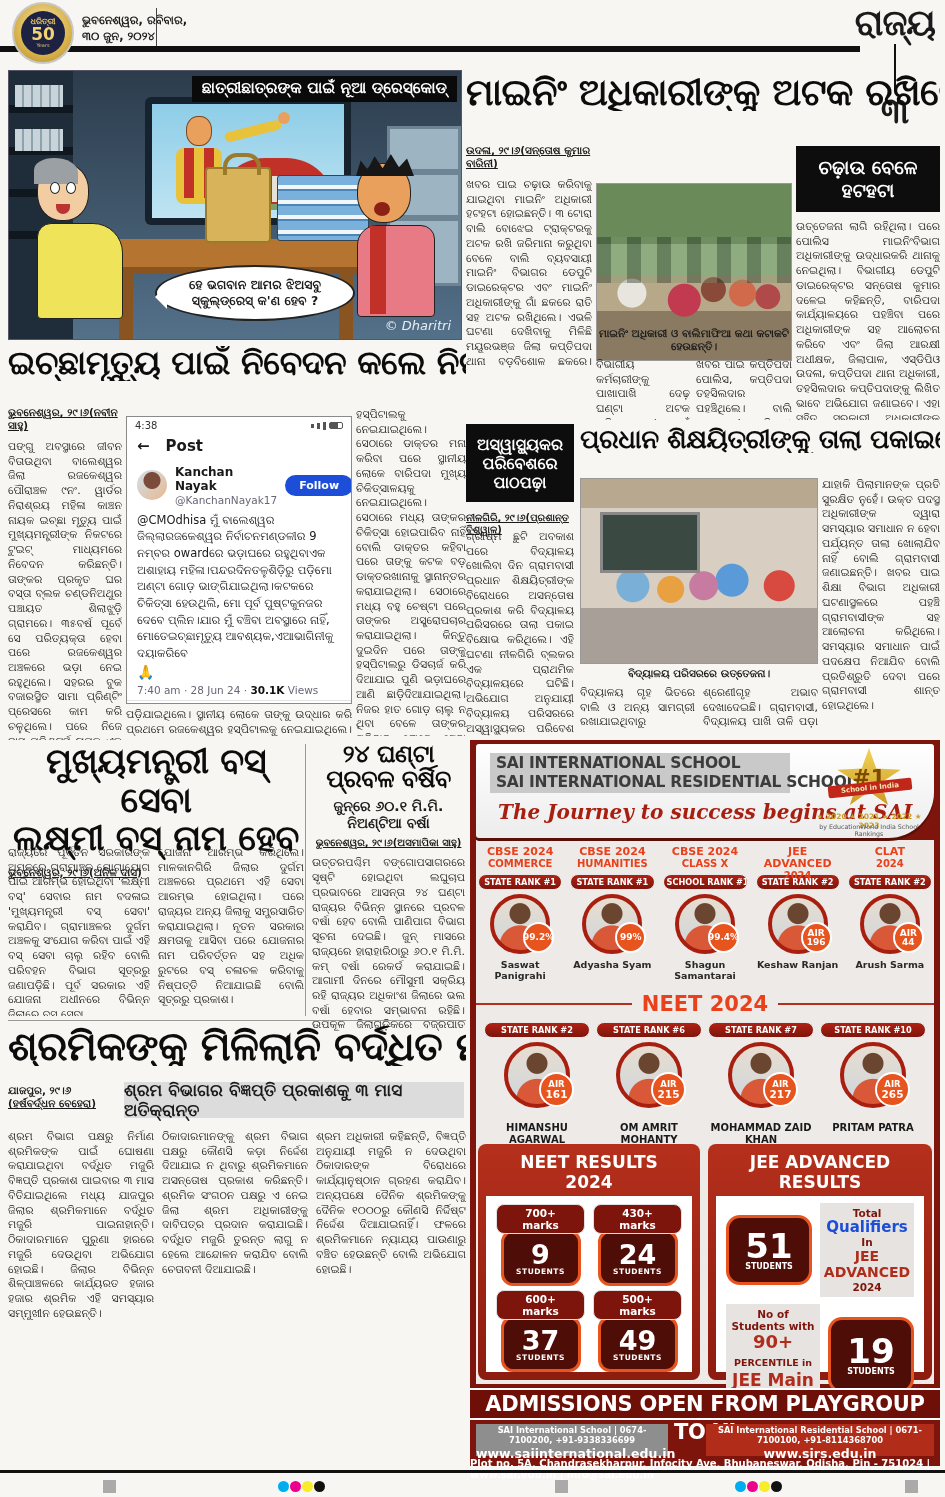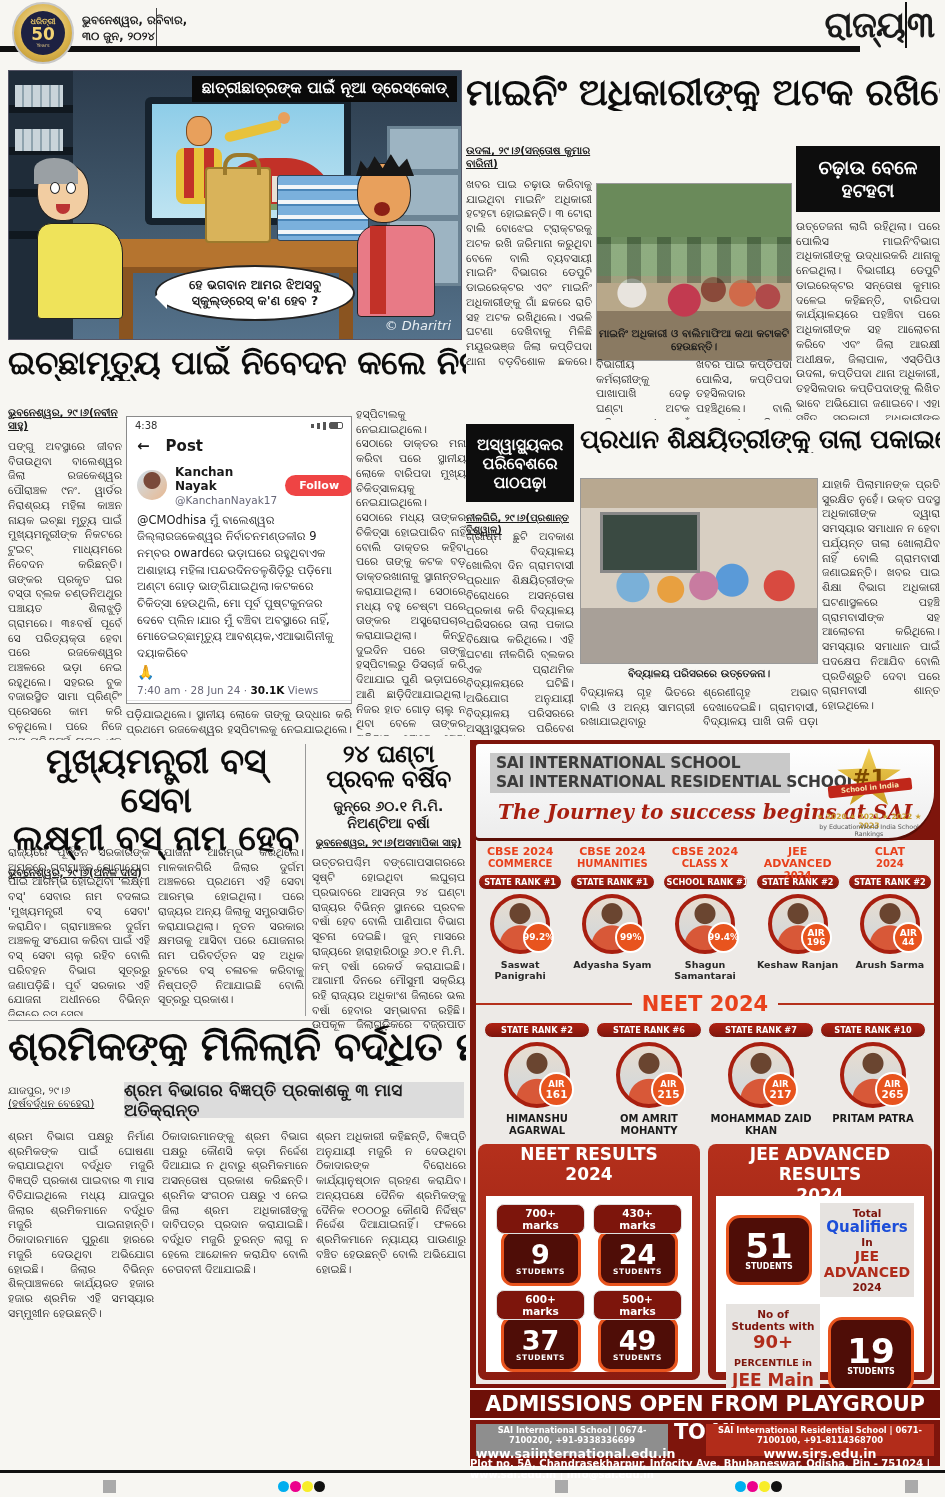--- a/index.html
+++ b/index.html
@@ -12,21 +12,21 @@
   .mh-logo { position:absolute; left:12px; top:2px; width:62px; height:62px; border-radius:50%;
     background: radial-gradient(circle at 50% 40%, #f4e3b0 0 4px, #d9b24a 60%, #b08a2e 100%);
     border:2px solid #c8c8c8; display:flex; align-items:center; justify-content:center; z-index:3;}
   .mh-logo-inner { width:44px; height:44px; border-radius:50%; background:#1d2142; color:#e8c766;
     display:flex; flex-direction:column; align-items:center; justify-content:center; line-height:1; }
   .mh-logo-paper { font-size:8px; font-weight:bold; }
   .mh-logo-50 { font-size:17px; font-weight:bold; color:#f2d374; }
   .mh-logo-years { font-size:5px; color:#d8c080; }
   .mh-date { position:absolute; left:82px; top:12px; font-size:11.5px; font-weight:bold; line-height:1.4; }
   .mh-date-rule { position:absolute; left:156px; top:8px; width:1px; height:38px; background:#444; }
-  .mh-right { position:absolute; right:10px; top:2px; display:flex; align-items:center; gap:0; }
+  .mh-right { position:absolute; right:10px; top:2px; display:flex; align-items:center; gap:0;flex-direction:column; }
   .mh-section { font-size:36px; font-weight:bold; letter-spacing:-1px; }
   .mh-vert { width:2px; height:46px; background:#111; }
   .mh-page { font-size:36px; font-weight:bold; }
 
   
   .headline { font-weight:bold; color:#0c0c0c; letter-spacing:-0.5px; }
   .byline { font-size:10.5px; font-weight:bold; text-decoration:underline; }
   .body-col { font-size:11px; line-height:1.34; text-align:justify; overflow:hidden; color:#222; word-break:break-word; }
   .caption { font-size:10.5px; font-weight:bold; text-align:center; }
   .blackbox { background:#0d0d0d; color:#fff; font-weight:bold; text-align:center;
@@ -100,21 +100,21 @@
   .tweet { border:1.5px solid #8a8a8a; background:#fff; font-family:"DejaVu Sans",sans-serif; overflow:hidden; }
   .tw-status { display:flex; justify-content:space-between; align-items:center; padding:3px 8px 0; font-size:10px; color:#333; }
   .tw-sticons { display:flex; gap:3px; align-items:center; }
   .tw-bar { width:3px; background:#555; display:inline-block; }
   .tw-batt { width:14px; height:7px; border:1px solid #555; border-radius:2px; background:linear-gradient(90deg,#555 0 70%, #fff 70%); }
   .tw-nav { display:flex; align-items:center; gap:16px; padding:6px 10px; font-size:15px; font-weight:bold; }
   .tw-head { display:flex; align-items:center; padding:4px 10px; gap:8px; }
   .tw-avatar { width:30px; height:30px; border-radius:50%; background:radial-gradient(circle at 50% 35%, #7a4a3a 0 8px, transparent 9px), linear-gradient(135deg,#cfe0ec,#e8b890); flex:0 0 30px; }
   .tw-name { font-size:12px; font-weight:bold; line-height:1.2; }
   .tw-handle { font-size:10.5px; color:#667; }
-  .tw-follow { margin-left:auto; background:#ef4444; color:#fff; font-size:11px; font-weight:bold; padding:4px 14px; border-radius:14px; }
+  .tw-follow { margin-left:auto; background:#1d4ed8; color:#fff; font-size:11px; font-weight:bold; padding:4px 14px; border-radius:14px; }
   .tw-body { padding:2px 10px; font-size:11.5px; line-height:1.45; word-break:break-word; }
   .tw-emoji { padding:0 10px; font-size:14px; color:#d8a030; }
   .tw-meta { padding:4px 10px; font-size:10.5px; color:#667; }
   .tw-meta b { color:#111; }
   .tw-stats { padding:4px 10px; font-size:10.5px; color:#667; border-top:1px solid #e2e2e2; display:flex; gap:12px; }
 
   
   .ad { left:470px; top:740px; width:470px; height:726px; background:#7e150c; }
   .ad-bg { position:absolute; left:6px; top:100px; width:458px; height:544px; background:#edeae7; }
   .ad-head { position:absolute; left:6px; top:4px; width:458px; height:94px; background:linear-gradient(#fff,#ececec); border-radius:3px 3px 46px 3px; box-shadow:0 3px 0 #5a0e06; overflow:hidden; }
@@ -142,24 +142,24 @@
 
   .neet-div { position:absolute; left:6px; top:252px; width:458px; display:flex; align-items:center; gap:10px; }
   .neet-div .line { flex:1; height:2px; background:#b5301c; }
   .neet-div .txt { color:#e8411c; font-size:21px; font-weight:bold; }
 
   .neet-row { position:absolute; left:6px; top:280px; width:458px; display:flex; justify-content:space-between; padding:0 6px; }
   .neet-card { width:110px; text-align:center; }
   .neet-card .ach-photo { width:66px; height:66px; }
   .neet-card .score-bub { width:35px; height:35px; }
   .neet-card .score-bub .l1 { font-size:8.5px; } .neet-card .score-bub .l2 { font-size:10.5px; }
-  .neet-name { font-size:10px; font-weight:bold; margin-top:5px; line-height:1.15;text-align:center; }
+  .neet-name { font-size:10px; font-weight:bold; margin-top:14px; line-height:1.15;text-align:center; }
 
   .panel { position:absolute; top:404px; height:236px; background:linear-gradient(#b5301c,#8c1c10); border-radius:8px; }
-  .panel-title { color:#fff; font-weight:bold; font-size:17px; text-align:center; line-height:1.2; }
+  .panel-title { color:#fff; font-weight:bold; font-size:17px; text-align:center; line-height:1.2; padding-top:8px; }
   .panel-inner { position:absolute; left:8px; right:8px; bottom:8px; top:52px; background:#fff; }
   .neet-grid { display:grid; grid-template-columns:1fr 1fr; gap:4px 8px; padding:8px 10px; }
   .stat-cell { text-align:center; }
   .marks-pill { display:inline-block; background:#7d150c; border:1.5px solid #e0e0e0; color:#fff; font-size:10.5px; font-weight:bold; border-radius:8px; padding:2px 9px; position:relative; z-index:2; }
   .num-box { margin:-4px auto 0; width:80px; height:56px; background:#4f0d07; border:3px solid #e8541e; border-radius:12px; color:#fff; display:flex; flex-direction:column; align-items:center; justify-content:center; line-height:1; }
   .num-box .n { font-size:27px; font-weight:bold; }
   .num-box .s { font-size:7.5px; font-weight:bold; letter-spacing:.5px; }
   .jee-row { display:flex; align-items:center; gap:8px; padding:7px 10px 0; }
   .jee-box { width:86px; height:70px; flex:0 0 86px; background:#4f0d07; border:3px solid #e8541e; border-radius:14px; color:#fff; display:flex; flex-direction:column; align-items:center; justify-content:center; line-height:1; }
   .jee-box .n { font-size:34px; font-weight:bold; }
@@ -362,21 +362,21 @@
     <div class="headline" style="font-size:24px; line-height:1.05; text-align:center;">୨୪ ଘଣ୍ଟା ପ୍ରବଳ ବର୍ଷିବ</div>
     <div style="font-size:14px; font-weight:bold; text-align:center; margin-top:6px;">ଜୁନ୍‌ରେ ୬୦.୧ ମି.ମି. ନିଅଣ୍ଟିଆ ବର୍ଷା</div>
     <div class="byline" style="text-align:center; display:block; margin-top:5px; font-size:10px;">ଭୁବନେଶ୍ୱର, ୨୯।୬(ଅସମାପିକା ସାହୁ)</div>
     <div class="body-col" style="height:178px; margin-top:7px;">ଉତ୍ତରପଶ୍ଚିମ ବଙ୍ଗୋପସାଗରରେ ସୃଷ୍ଟି ହୋଇଥିବା ଲଘୁଚାପ ପ୍ରଭାବରେ ଆସନ୍ତା ୨୪ ଘଣ୍ଟା ରାଜ୍ୟର ବିଭିନ୍ନ ସ୍ଥାନରେ ପ୍ରବଳ ବର୍ଷା ହେବ ବୋଲି ପାଣିପାଗ ବିଭାଗ ସୂଚନା ଦେଇଛି। ଜୁନ୍ ମାସରେ ରାଜ୍ୟରେ ହାରାହାରିଠାରୁ ୬୦.୧ ମି.ମି. କମ୍ ବର୍ଷା ରେକର୍ଡ କରାଯାଇଛି। ଆଗାମୀ ଦିନରେ ମୌସୁମୀ ସକ୍ରିୟ ରହି ରାଜ୍ୟର ଅଧିକାଂଶ ଜିଲାରେ ଭଲ ବର୍ଷା ହେବାର ସମ୍ଭାବନା ରହିଛି। ଉପକୂଳ ଜିଲାଗୁଡ଼ିକରେ ବଜ୍ରପାତ ସହ ପ୍ରବଳ ବର୍ଷା ହୋଇପାରେ ବୋଲି ଆଞ୍ଚଳିକ ପାଣିପାଗ କେନ୍ଦ୍ର ପକ୍ଷରୁ ସତର୍କ ସୂଚନା ଜାରି କରାଯାଇଛି।</div>
   </div>
 
   <div class="hrule" style="left:8px; top:1020px; width:458px;"></div>
 
   <div class="abs" style="left:8px; top:1026px; width:458px; height:440px;">
     <div class="headline" style="font-size:40px; line-height:1.0; white-space:nowrap; overflow:hidden;">ଶ୍ରମିକଙ୍କୁ ମିଳିଲାନି ବର୍ଦ୍ଧିତ ମଜୁରି</div>
-    <div class="abs" style="left:0; top:58px; width:112px; font-size:10.5px; font-weight:normal;">
+    <div class="abs" style="left:0; top:58px; width:112px; font-size:10.5px; font-weight:bold;">
       <div>ଯାଜପୁର, ୨୯।୬</div>
       <div style="text-decoration:underline;">(ହର୍ଷବର୍ଦ୍ଧନ ବେହେରା)</div>
     </div>
     <div class="abs" style="left:116px; top:56px; width:340px; height:36px; background:#dcdcdc; display:flex; align-items:center; justify-content:center; font-size:17px; font-weight:bold;">ଶ୍ରମ ବିଭାଗର ବିଜ୍ଞପ୍ତି ପ୍ରକାଶକୁ ୩ ମାସ ଅତିକ୍ରାନ୍ତ</div>
     <div class="abs body-col" style="left:0; top:104px; width:146px; height:330px;">ଶ୍ରମ ବିଭାଗ ପକ୍ଷରୁ ନିର୍ମାଣ ଶ୍ରମିକଙ୍କ ପାଇଁ ଘୋଷଣା କରାଯାଇଥିବା ବର୍ଦ୍ଧିତ ମଜୁରି ବିଜ୍ଞପ୍ତି ପ୍ରକାଶ ପାଇବାର ୩ ମାସ ବିତିଯାଇଥିଲେ ମଧ୍ୟ ଯାଜପୁର ଜିଲାର ଶ୍ରମିକମାନେ ବର୍ଦ୍ଧିତ ମଜୁରି ପାଇନାହାନ୍ତି। ଠିକାଦାରମାନେ ପୁରୁଣା ହାରରେ ମଜୁରି ଦେଉଥିବା ଅଭିଯୋଗ ହୋଇଛି। ଜିଲାର ବିଭିନ୍ନ ଶିଳ୍ପାଞ୍ଚଳରେ କାର୍ଯ୍ୟରତ ହଜାର ହଜାର ଶ୍ରମିକ ଏହି ସମସ୍ୟାର ସମ୍ମୁଖୀନ ହେଉଛନ୍ତି।</div>
     <div class="abs body-col" style="left:154px; top:104px; width:146px; height:330px;">ଠିକାଦାରମାନଙ୍କୁ ଶ୍ରମ ବିଭାଗ ପକ୍ଷରୁ କୌଣସି କଡ଼ା ନିର୍ଦ୍ଦେଶ ଦିଆଯାଇ ନ ଥିବାରୁ ଶ୍ରମିକମାନେ ଅସନ୍ତୋଷ ପ୍ରକାଶ କରିଛନ୍ତି। ଶ୍ରମିକ ସଂଗଠନ ପକ୍ଷରୁ ଏ ନେଇ ଜିଲା ଶ୍ରମ ଅଧିକାରୀଙ୍କୁ ଦାବିପତ୍ର ପ୍ରଦାନ କରାଯାଇଛି। ବର୍ଦ୍ଧିତ ମଜୁରି ତୁରନ୍ତ ଲାଗୁ ନ ହେଲେ ଆନ୍ଦୋଳନ କରାଯିବ ବୋଲି ଚେତାବନୀ ଦିଆଯାଇଛି।</div>
     <div class="abs body-col" style="left:308px; top:104px; width:150px; height:330px;">ଶ୍ରମ ଅଧିକାରୀ କହିଛନ୍ତି, ବିଜ୍ଞପ୍ତି ଅନୁଯାୟୀ ମଜୁରି ନ ଦେଉଥିବା ଠିକାଦାରଙ୍କ ବିରୋଧରେ କାର୍ଯ୍ୟାନୁଷ୍ଠାନ ଗ୍ରହଣ କରାଯିବ। ଅନ୍ୟପକ୍ଷେ ଦୈନିକ ଶ୍ରମିକଙ୍କୁ ଦୈନିକ ୧୦୦୦ରୁ କୌଣସି ନିର୍ଦ୍ଦିଷ୍ଟ ନିର୍ଦ୍ଦେଶ ଦିଆଯାଇନାହିଁ। ଫଳରେ ଶ୍ରମିକମାନେ ନ୍ୟାଯ୍ୟ ପାଉଣାରୁ ବଞ୍ଚିତ ହେଉଛନ୍ତି ବୋଲି ଅଭିଯୋଗ ହୋଇଛି।</div>
   </div>
 
   <div class="abs ad">

